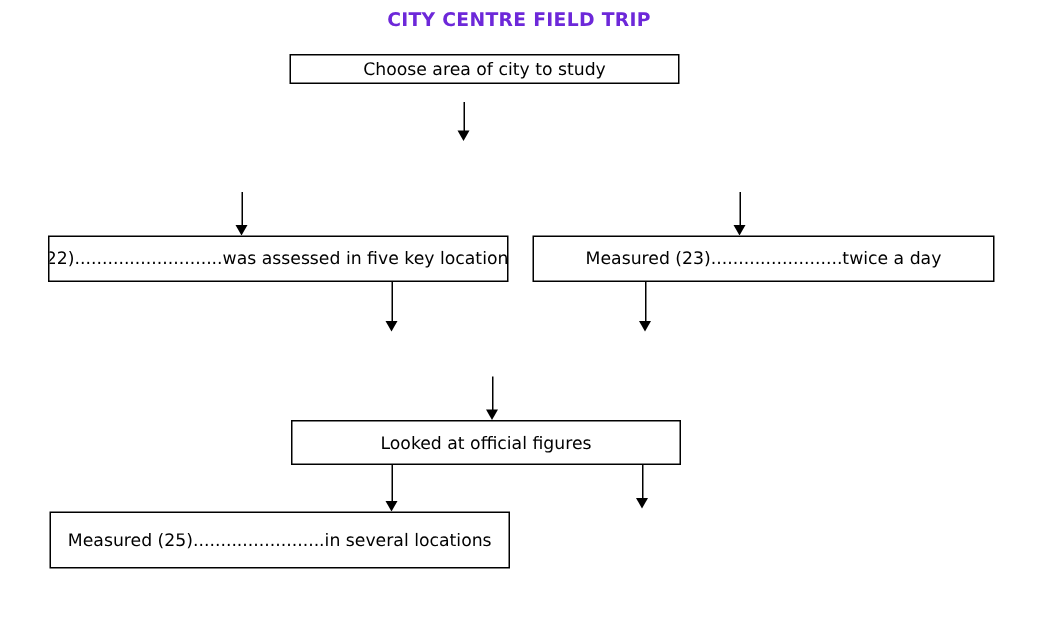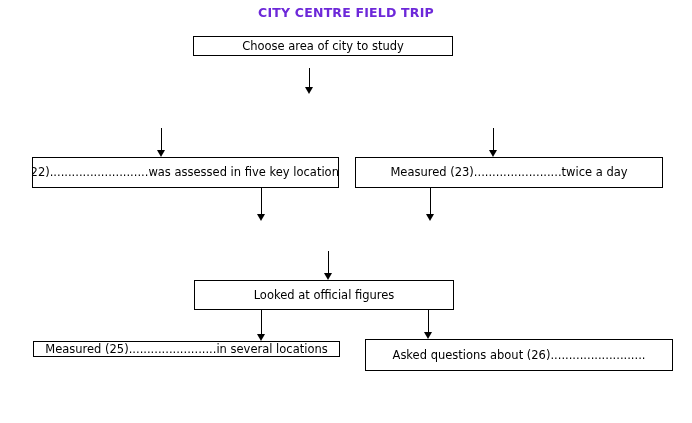--- a/index.html
+++ b/index.html
@@ -111,16 +111,15 @@
 
   <div class="arrow" style="left:257px; top:310px; height:31px;">
     <div class="line"></div>
     <div class="head"></div>
   </div>
   <div class="arrow" style="left:424px; top:310px; height:29px;">
     <div class="line"></div>
     <div class="head"></div>
   </div>
 
-  <div class="fc-box" style="left:33px; top:341px; width:307px; height:16px;">Measured (25)........................in several locations</div>
-  <div class="fc-box" style="left:365px; top:339px; width:308px; height:32px;">Asked questions about (26)..........................</div>
+  <div class="fc-box" style="left:33px; top:341px; width:307px; height:38px;">Measured (25)........................in several locations</div>
 
 </div>
 
 </body></html>

